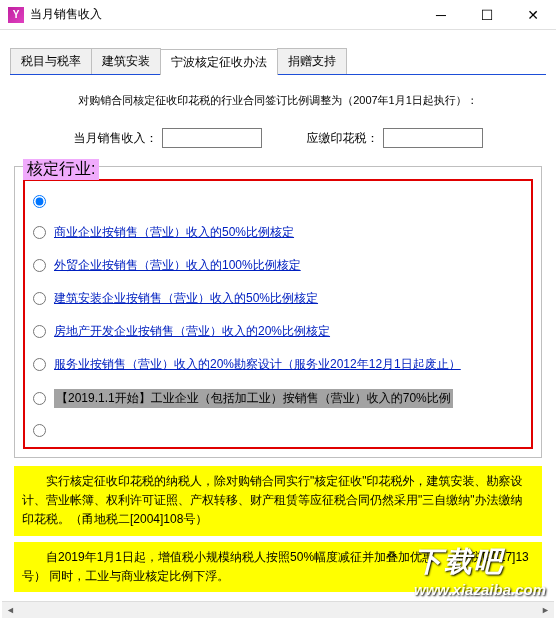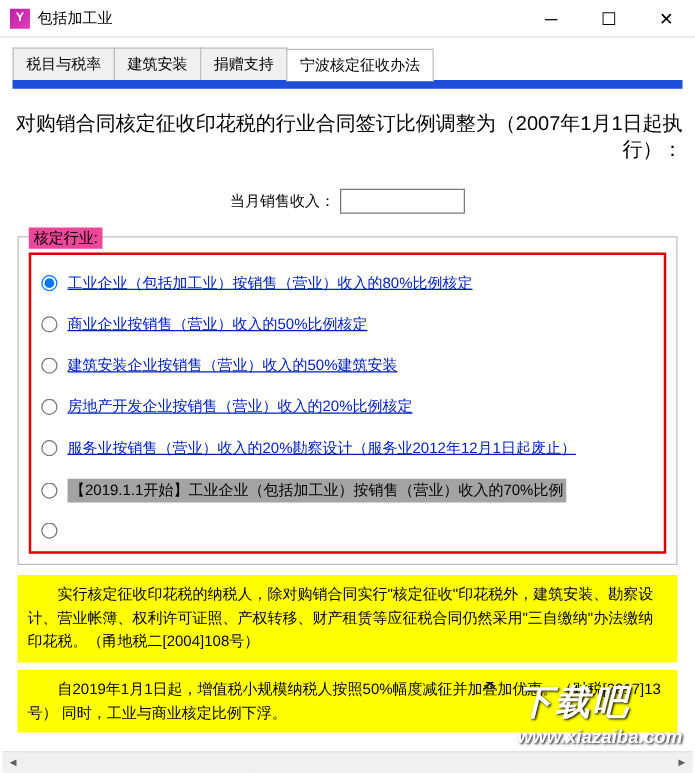--- a/index.html
+++ b/index.html
@@ -3,89 +3,96 @@
 <meta charset="utf-8">
 <style>
 * { box-sizing: border-box; margin: 0; padding: 0; }
 body { font-family: "Microsoft YaHei", SimSun, sans-serif; font-size: 12px; background: #fff; width: 556px; height: 618px; overflow: hidden; position: relative; }
 .titlebar { height: 30px; background: #fff; border-bottom: 1px solid #e0e0e0; display: flex; align-items: center; padding-left: 8px; }
 .titlebar-icon { width: 16px; height: 16px; background: linear-gradient(135deg, #c020a0, #e040c0); margin-right: 6px; display: flex; align-items: center; justify-content: center; color: #fff; font-size: 10px; font-weight: bold; }
 .titlebar-title { font-size: 12px; color: #000; flex: 1; }
 .titlebar-controls { display: flex; }
 .tb-btn { width: 46px; height: 30px; display: flex; align-items: center; justify-content: center; font-size: 14px; cursor: default; }
 .content { padding: 8px 10px; }
-.tabs { display: flex; border-bottom: 7px solid #1d4ed8; }
+.tabs { display: flex; border-bottom: 1px solid #1d4ed8; margin-top: 10px; }
 .tab { padding: 4px 10px; border: 1px solid #bfbfbf; border-bottom: none; background: #f0f0f0; margin-right: -1px; cursor: default; font-size: 12px; }
 .tab.active { background: #fff; position: relative; top: 1px; }
-.intro { text-align: right; margin: 18px 0 20px; font-size: 16px; }
+.intro { text-align: center; margin: 18px 0 20px; font-size: 11px; }
 .input-row { display: flex; justify-content: center; gap: 45px; margin-bottom: 18px; }
 .input-group { display: flex; align-items: center; gap: 4px; }
 .input-group label { font-size: 12px; }
 .input-group input { width: 100px; height: 20px; border: 1px solid #7a7a7a; padding: 2px; font-size: 12px; }
 .fieldset { border: 1px solid #bfbfbf; padding: 12px 8px 8px; position: relative; margin: 0 4px; }
-.legend { position: absolute; top: -8px; left: 8px; background: #ec4899; padding: 0 4px; font-size: 12px; }
+.legend { position: absolute; top: -8px; left: 8px; background: #f0abfc; padding: 0 4px; font-size: 16px; }
 .radio-box { border: 2px solid #e00000; padding: 6px 8px 2px; }
 .radio-item { display: flex; align-items: center; padding: 8px 0; font-size: 12px; }
 .radio-item input[type="radio"] { margin-right: 8px; }
 .radio-label { color: #0020c0; text-decoration: underline; cursor: default; }
 .radio-label.hl { background: #a3a3a3; color: #000; text-decoration: none; padding: 1px 2px; }
 .notes { margin: 8px 4px 0; }
 .note { background: #ffff00; padding: 6px 8px; font-size: 12px; line-height: 1.6; text-indent: 2em; margin-bottom: 6px; }
 .watermark { position: absolute; right: 10px; bottom: 20px; color: #fff; font-weight: bold; text-shadow: 1px 1px 2px #000; pointer-events: none; margin-top: 36px; }
 .watermark .big { font-size: 28px; font-style: italic; letter-spacing: 2px; }
 .watermark .url { font-size: 15px; opacity: .9; font-style: italic; }
 .scrollbar-h { position: absolute; bottom: 0; left: 2px; right: 2px; height: 17px; background: #f0f0f0; display: flex; align-items: center; border-top: 1px solid #ddd; }
 .sb-btn { width: 17px; height: 17px; background: #f0f0f0; display: flex; align-items: center; justify-content: center; font-size: 9px; color: #606060; cursor: default; }
 .sb-track { flex: 1; height: 17px; background: #f0f0f0; }
 </style>
 </head>
 <body>
 
 <div class="titlebar">
   <div class="titlebar-icon">Y</div>
-  <div class="titlebar-title">包括加工业</div>
+  <div class="titlebar-title">当月销售收入</div>
   <div class="titlebar-controls">
     <div class="tb-btn">─</div>
     <div class="tb-btn">☐</div>
     <div class="tb-btn tb-close">✕</div>
   </div>
 </div>
 
 <div class="content">
 
   <div class="tabs">
     <div class="tab">税目与税率</div>
     <div class="tab">建筑安装</div>
+    <div class="tab active">宁波核定征收办法</div>
     <div class="tab">捐赠支持</div>
-    <div class="tab active">宁波核定征收办法</div>
   </div>
 
   <div class="intro">对购销合同核定征收印花税的行业合同签订比例调整为（2007年1月1日起执行）：</div>
 
   <div class="input-row">
     <div class="input-group">
       <label>当月销售收入：</label>
       <input type="text" value="" style="">
     </div>
+    <div class="input-group">
+      <label>应缴印花税：</label>
+      <input type="text" value="" style="">
+    </div>
   </div>
 
   <div class="fieldset">
     <div class="legend">核定行业:</div>
     <div class="radio-box">
       <div class="radio-item">
         <input type="radio" name="ind" checked="" style="">
-        <span class="radio-label">工业企业（包括加工业）按销售（营业）收入的80%比例核定</span>
       </div>
       <div class="radio-item">
         <input type="radio" name="ind" style="">
         <span class="radio-label">商业企业按销售（营业）收入的50%比例核定</span>
       </div>
       <div class="radio-item">
         <input type="radio" name="ind" style="">
-        <span class="radio-label">建筑安装企业按销售（营业）收入的50%建筑安装</span>
+        <span class="radio-label">外贸企业按销售（营业）收入的100%比例核定</span>
+      </div>
+      <div class="radio-item">
+        <input type="radio" name="ind" style="">
+        <span class="radio-label">建筑安装企业按销售（营业）收入的50%比例核定</span>
       </div>
       <div class="radio-item">
         <input type="radio" name="ind" style="">
         <span class="radio-label">房地产开发企业按销售（营业）收入的20%比例核定</span>
       </div>
       <div class="radio-item">
         <input type="radio" name="ind" style="">
         <span class="radio-label">服务业按销售（营业）收入的20%勘察设计（服务业2012年12月1日起废止）</span>
       </div>
       <div class="radio-item">

